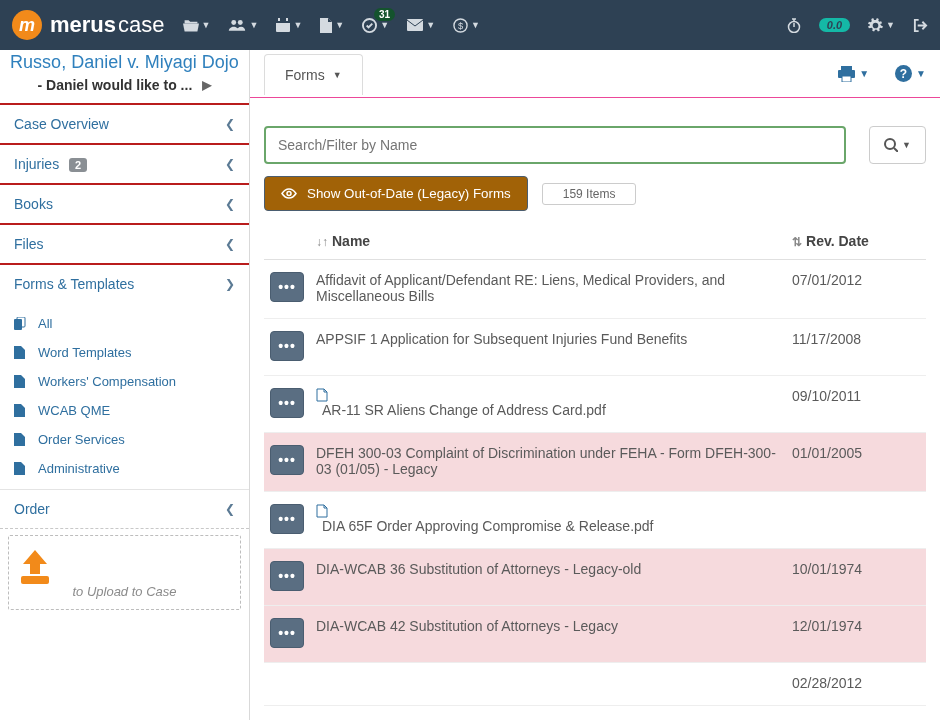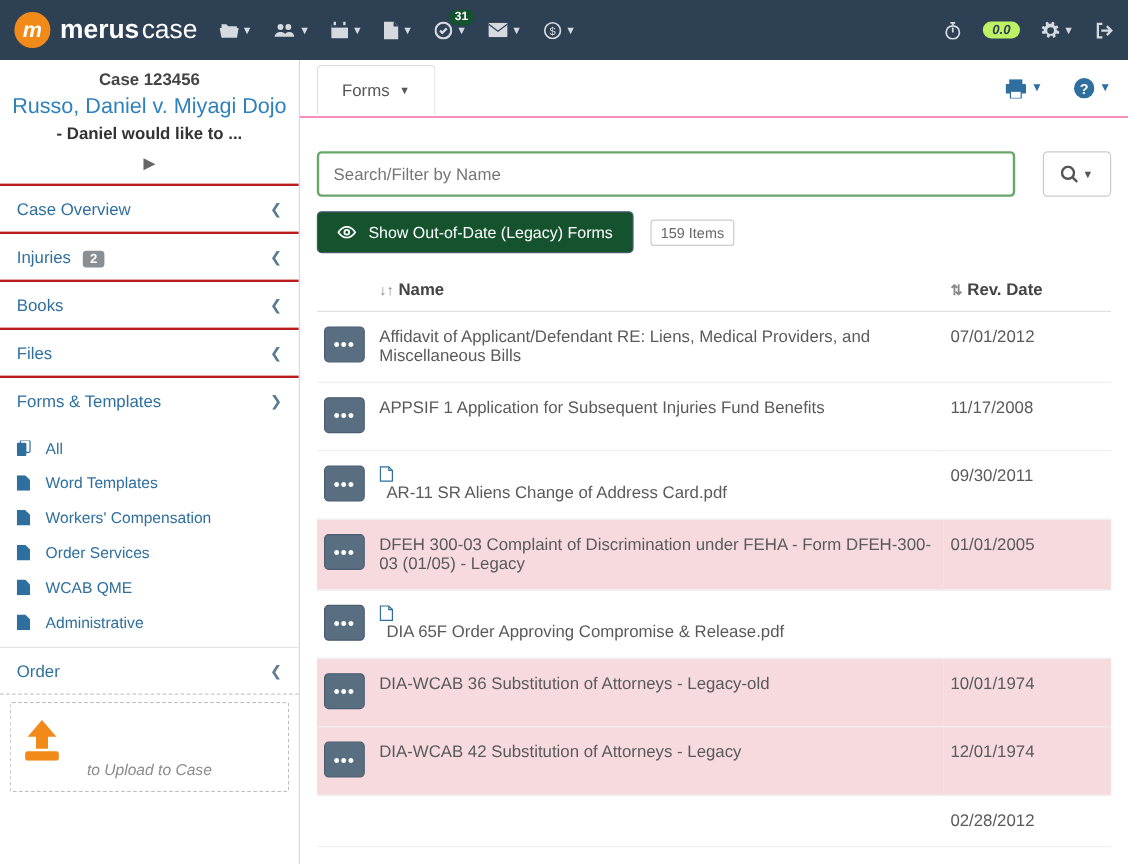--- a/index.html
+++ b/index.html
@@ -45,21 +45,21 @@
   }
   .nav-item .caret { font-size: 9px; }
   .nav-badge {
     position: absolute; top: -10px; right: -6px;
     background: #14532d; color: #fff;
     font-size: 10px; font-weight: 600;
     border-radius: 8px; padding: 1px 5px;
   }
   .nav-right { margin-left: auto; display: flex; gap: 18px; align-items: center; }
   .pill {
-    background: #bef264; color: #2e4154;
+    background: #14b8a6; color: #2e4154;
     border-radius: 10px; padding: 1px 8px;
     font-size: 11px; font-weight: 700; font-style: italic;
   }
 
   
   .shell { display: flex; height: calc(100% - 50px); }
   .sidebar {
     width: 250px; flex: 0 0 250px;
     border-right: 1px solid #d9d9d9;
     display: flex; flex-direction: column;
@@ -68,21 +68,21 @@
   .main { flex: 1; display: flex; flex-direction: column; overflow: hidden; }
 
   
   .case-num { text-align: center; font-weight: 700; color: #444; padding: 8px 0 2px; }
   .case-title {
     text-align: center; color: #2f80bd; font-size: 18px;
     padding: 2px 6px 4px;
   }
   .case-sub {
     display: flex; justify-content: center; align-items: center;
-    gap: 10px; font-weight: 700; color: #333; padding-bottom: 10px; flex-direction: column;
+    gap: 10px; font-weight: 700; color: #333; padding-bottom: 10px;
   }
   .case-sub .arrow { font-size: 12px; color: #666; }
 
   
   .acc-item {
     border-top: 2px solid #b91c1c;
     padding: 11px 14px;
     display: flex; align-items: center; justify-content: space-between;
     cursor: pointer; color: #2f6f9f;
   }
@@ -165,28 +165,28 @@
   .search-btn {
     border: 1px solid #ccc; background: #fff;
     border-radius: 4px; padding: 0 14px;
     display: inline-flex; align-items: center; gap: 4px;
     cursor: pointer; color: #555;
   }
 
   
   .legacy-row { display: flex; gap: 14px; align-items: center; margin-bottom: 12px; }
   .legacy-btn {
-    background: #14532d; color: #fff;
+    background: #a16207; color: #fff;
     border: 1px solid #4a5d70; border-radius: 4px;
     padding: 9px 16px; display: inline-flex; gap: 10px; align-items: center;
     cursor: pointer;
   }
   .count-chip {
     border: 1px solid #ccc; border-radius: 3px;
-    padding: 3px 8px; font-size: 12px; color: #666;
+    padding: 3px 20px; font-size: 12px; color: #666;
   }
 
   
   .tbl-wrap { flex: 1; overflow-y: auto; }
   table { width: 100%; border-collapse: collapse; }
   thead th {
     text-align: left; font-weight: 700; color: #444;
     padding: 10px 6px; border-bottom: 1px solid #e0e0e0;
     font-size: 14px;
   }
@@ -313,21 +313,20 @@
             <path d="M6 2H2v12h4M10 4l4 4-4 4M5 8h9"></path>
           </svg>
       </span>
     </span>
   </div>
 </div>
 
 <div class="shell">
 
   <div class="sidebar">
-    <div class="case-num">Case 123456</div>
     <div class="case-title">Russo, Daniel v. Miyagi Dojo</div>
     <div class="case-sub">
       <span>- Daniel would like to ...</span>
       <span class="arrow">▶</span>
     </div>
 
     <div class="acc-item">
       <span>Case Overview</span>
       <span class="chev">❮</span>
     </div>
@@ -376,29 +375,29 @@
             </svg>
         </span>
         <span>Workers' Compensation</span>
       </div>
       <div class="acc-sub-item">
         <span class="ic">
           <svg width="11" height="13" viewBox="0 0 11 13" fill="currentColor">
               <path d="M0 0h7l4 4v9H0z"></path>
             </svg>
         </span>
-        <span>Order Services</span>
+        <span>WCAB QME</span>
       </div>
       <div class="acc-sub-item">
         <span class="ic">
           <svg width="11" height="13" viewBox="0 0 11 13" fill="currentColor">
               <path d="M0 0h7l4 4v9H0z"></path>
             </svg>
         </span>
-        <span>WCAB QME</span>
+        <span>Order Services</span>
       </div>
       <div class="acc-sub-item">
         <span class="ic">
           <svg width="11" height="13" viewBox="0 0 11 13" fill="currentColor">
               <path d="M0 0h7l4 4v9H0z"></path>
             </svg>
         </span>
         <span>Administrative</span>
       </div>
     </div>
@@ -500,21 +499,21 @@
                 <td><span class="row-btn">•••</span></td>
                 <td><span>APPSIF 1 Application for Subsequent Injuries Fund Benefits</span></td>
                 <td>11/17/2008</td>
               </tr>
               <tr>
                 <td><span class="row-btn">•••</span></td>
                 <td><span class="pdf-ic"><svg width="12" height="14" viewBox="0 0 12 14" fill="none" stroke="#2f6f9f" stroke-width="1">
                       <path d="M1 1h7l3 3v9H1z"></path>
                       <path d="M8 1v3h3"></path>
                     </svg></span><span>AR-11 SR Aliens Change of Address Card.pdf</span></td>
-                <td>09/30/2011</td>
+                <td>09/10/2011</td>
               </tr>
               <tr class="legacy">
                 <td><span class="row-btn">•••</span></td>
                 <td><span>DFEH 300-03 Complaint of Discrimination under FEHA - Form DFEH-300-03 (01/05) - Legacy</span></td>
                 <td>01/01/2005</td>
               </tr>
               <tr>
                 <td><span class="row-btn">•••</span></td>
                 <td><span class="pdf-ic"><svg width="12" height="14" viewBox="0 0 12 14" fill="none" stroke="#2f6f9f" stroke-width="1">
                       <path d="M1 1h7l3 3v9H1z"></path>

